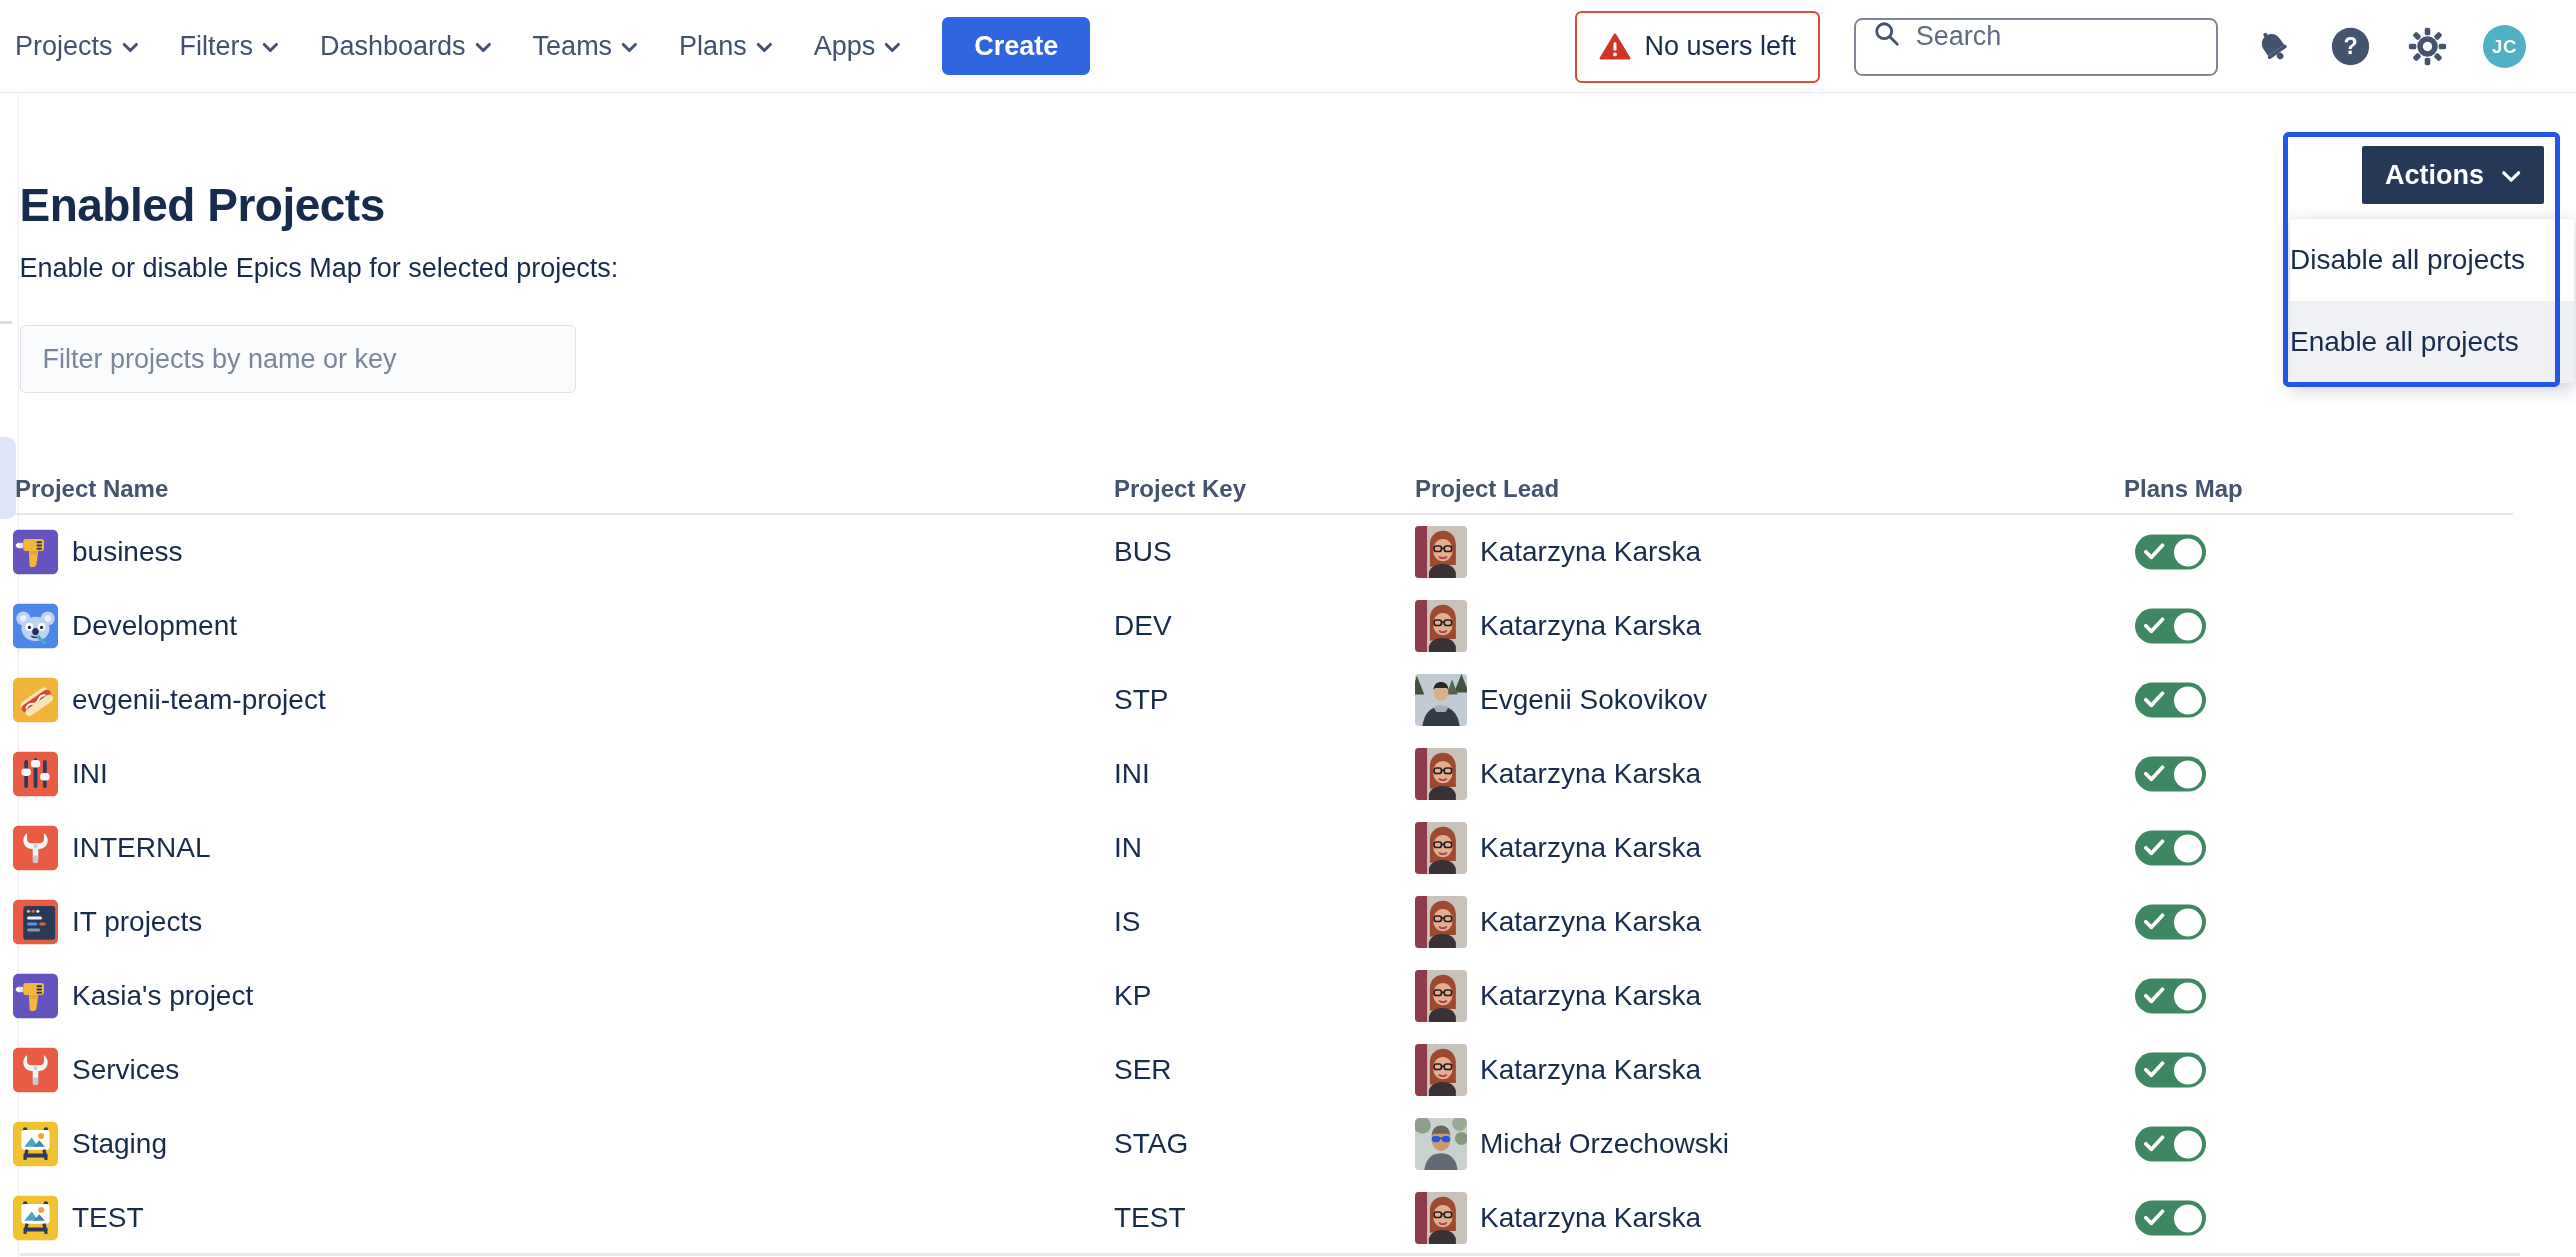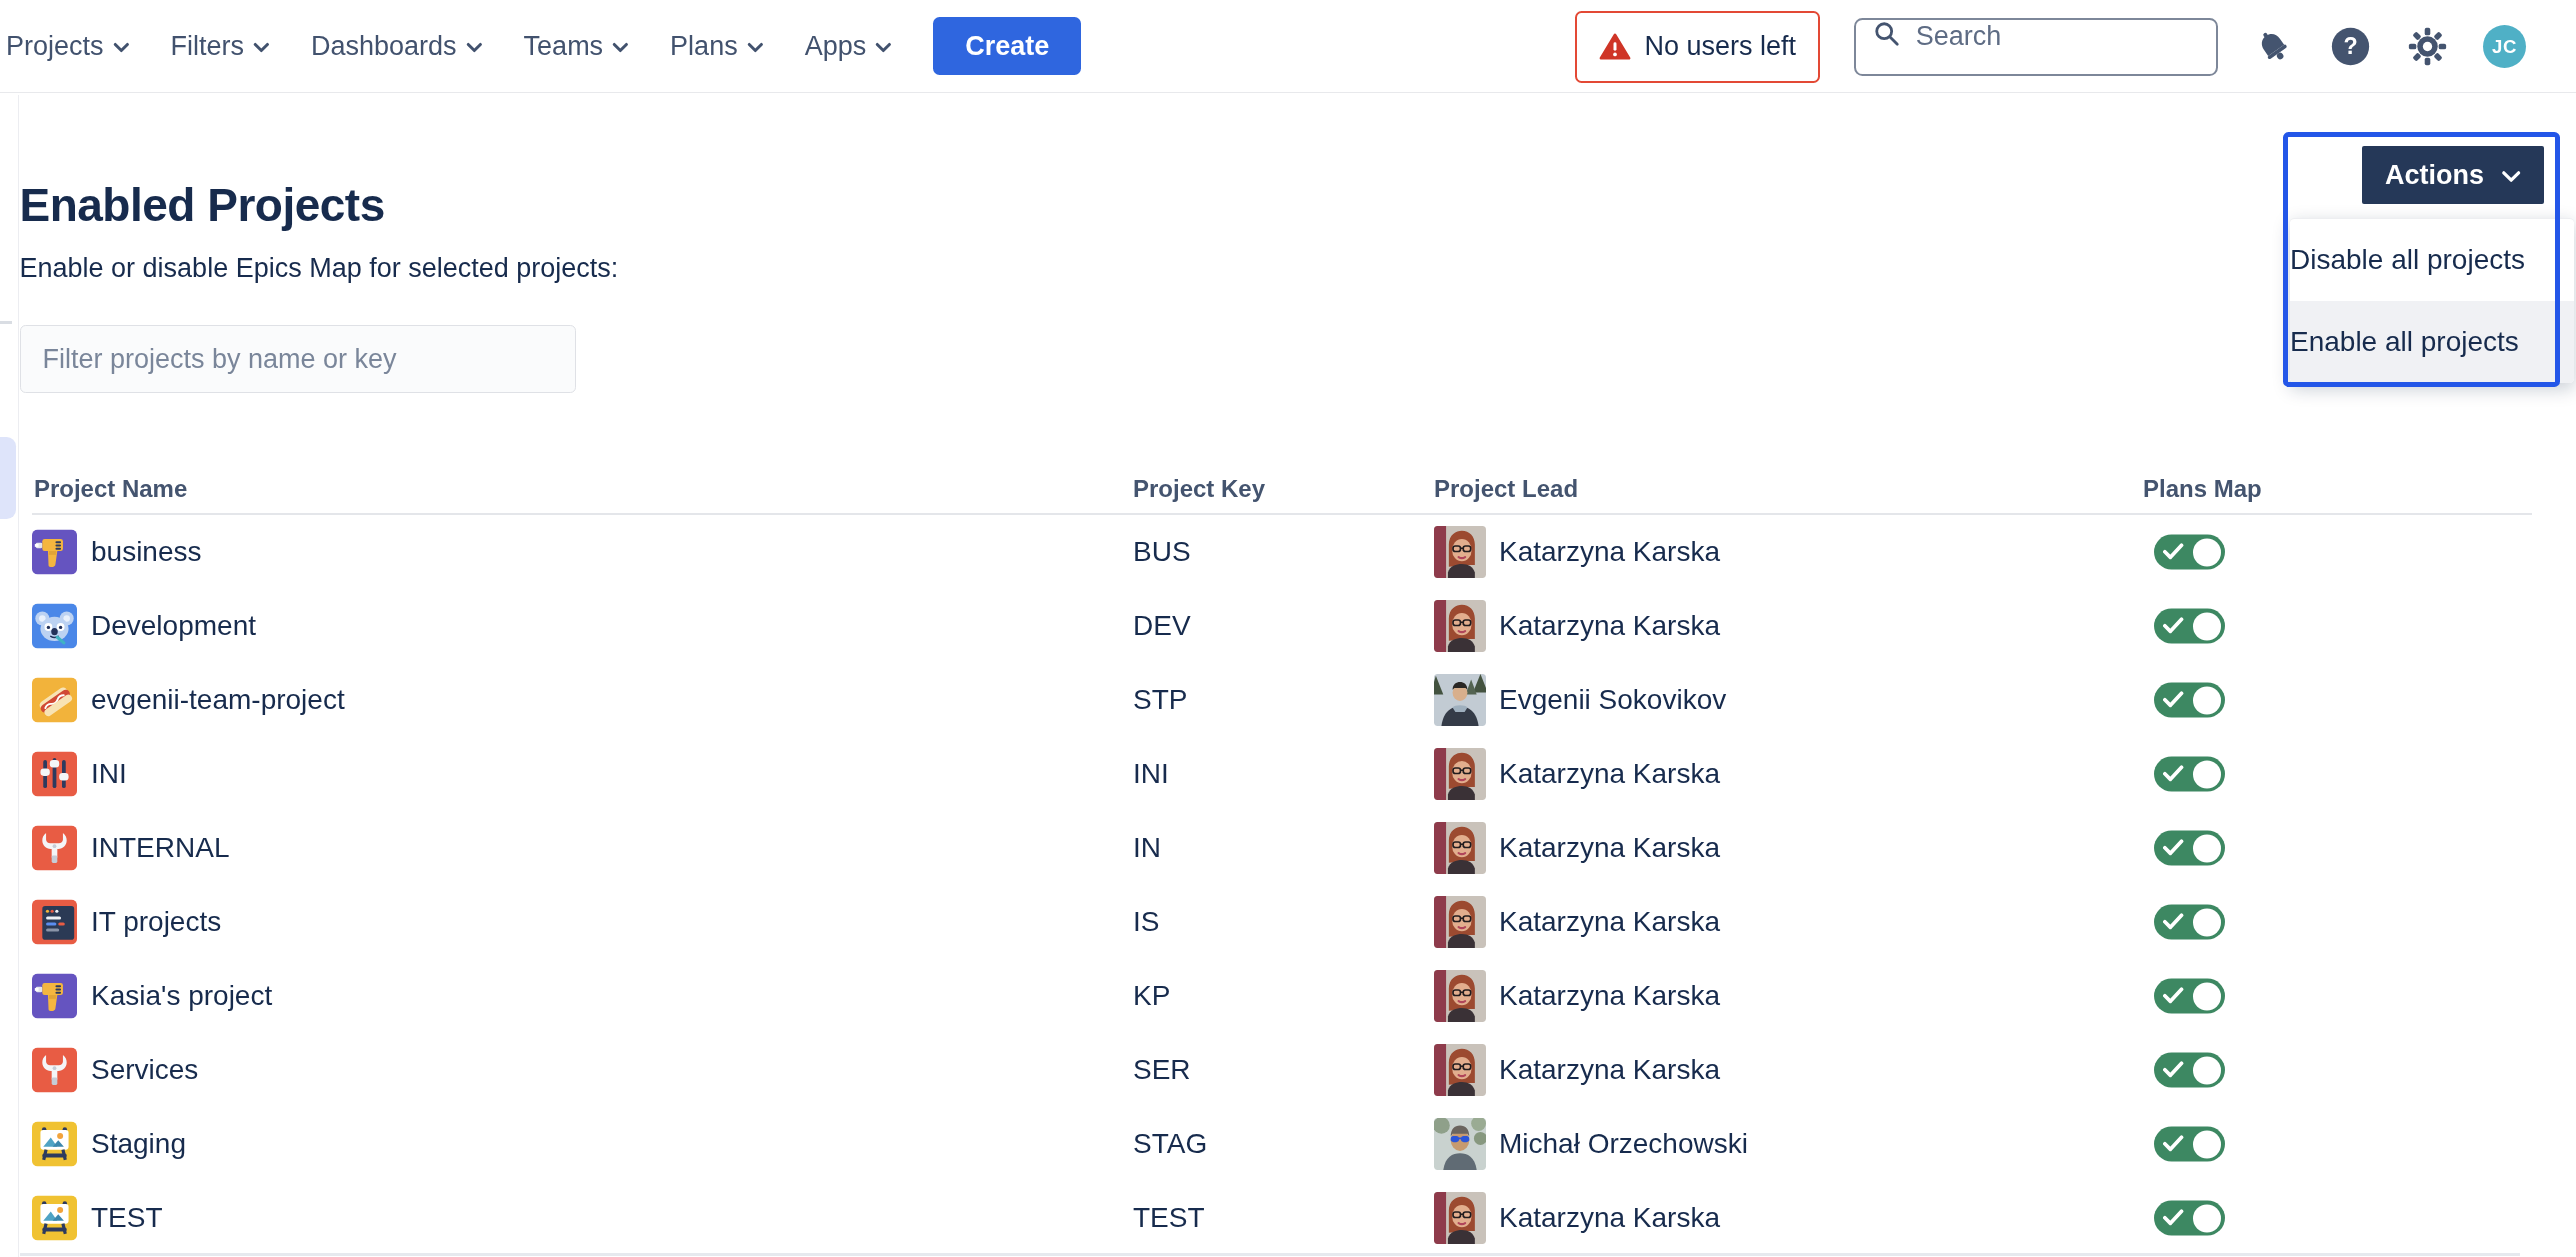--- a/index.html
+++ b/index.html
@@ -3,21 +3,21 @@
 <meta charset="utf-8">
 <style>
   html,body{margin:0;padding:0;}
   body{
     width:2576px;height:1258px;overflow:hidden;position:relative;
     background:#fff;font-family:"Liberation Sans",sans-serif;color:#172B4D;
   }
   
   .navbar{position:absolute;left:0;top:0;width:2576px;height:93px;background:#fff;
     border-bottom:1.9px solid #E8E9EC;display:flex;align-items:center;box-sizing:border-box;}
-  .nav-left{display:flex;align-items:flex-end;gap:41px;padding-left:6px;}
+  .nav-left{display:flex;align-items:flex-end;gap:41px;padding-left:15px;}
   .nav-item{display:flex;align-items:center;gap:9.3px;color:#42526E;font-size:27px;font-weight:500;cursor:pointer;}
   .nav-item svg{margin-top:3.7px;}
   .create-btn{margin-left:41px;background:#2F66DF;color:#fff;border:none;border-radius:6.5px;
     font-size:27px;font-weight:600;height:58px;padding:0 32px;font-family:inherit;cursor:pointer;}
   .nav-right{position:absolute;right:50px;top:0;height:93px;display:flex;align-items:center;gap:34px;}
   .alert-btn{display:flex;align-items:center;gap:13px;height:72px;padding:0 22px;background:#fff;
     border:2.8px solid #E34935;border-radius:6.5px;font-size:27px;font-weight:500;color:#172B4D;cursor:pointer;}
   .searchbox{display:flex;align-items:flex-start;gap:13px;width:364px;height:58px;border:2.8px solid #7D8799;
     border-radius:8.4px;box-sizing:border-box;padding:0 16.7px;background:#fff;}
   .searchbox input{border:none;outline:none;font-size:27px;color:#172B4D;width:100%;font-family:inherit;background:transparent;}
@@ -40,21 +40,21 @@
   .actions-btn{position:absolute;left:2362px;top:146px;width:182px;height:58px;background:#253858;color:#fff;
     border:none;border-radius:2px;font-size:27px;font-weight:600;font-family:inherit;cursor:pointer;
     display:flex;align-items:center;justify-content:center;gap:16.7px;z-index:3;}
   .dropdown{position:absolute;left:2290px;top:218px;width:284px;background:#fff;border-radius:4.6px;
     box-shadow:0 5.6px 18.6px rgba(9,30,66,.22);z-index:2;overflow:hidden;border-top:0.9px solid #EDEEF1;}
   .dropdown .item{height:82px;line-height:82px;font-size:28px;color:#172B4D;cursor:pointer;white-space:nowrap;}
   .dropdown .item.hl{background:#F0F1F4;}
   .annotation-box{position:absolute;left:2283px;top:132px;width:277px;height:255px;box-sizing:border-box;
     border:5.6px solid #2356E8;border-radius:5.6px;z-index:5;pointer-events:none;}
   
-  .ptable{position:absolute;left:32px;top:464px;width:2500px;}
+  .ptable{position:absolute;left:13px;top:464px;width:2500px;}
   .thead{position:relative;height:49px;border-bottom:2.8px solid #E4E6EA;}
   .th{position:absolute;top:50%;transform:translateY(-50%);font-size:24px;font-weight:600;color:#44546F;}
   .row{position:relative;height:74px;}
   .cell{position:absolute;top:50%;transform:translateY(-50%);font-size:28px;color:#172B4D;}
   .proj-icon{position:absolute;left:0;top:50%;transform:translateY(-50%);width:45px;height:45px;
     border-radius:5.6px;overflow:hidden;}
   .lead-avatar{position:absolute;left:1402px;top:50%;transform:translateY(-50%);width:52px;height:52px;
     border-radius:3.7px;overflow:hidden;}
   .toggle{position:absolute;left:2122px;top:50%;transform:translateY(-50%);width:71px;height:35px;
     border-radius:17.7px;background:#3D8862;cursor:pointer;}

